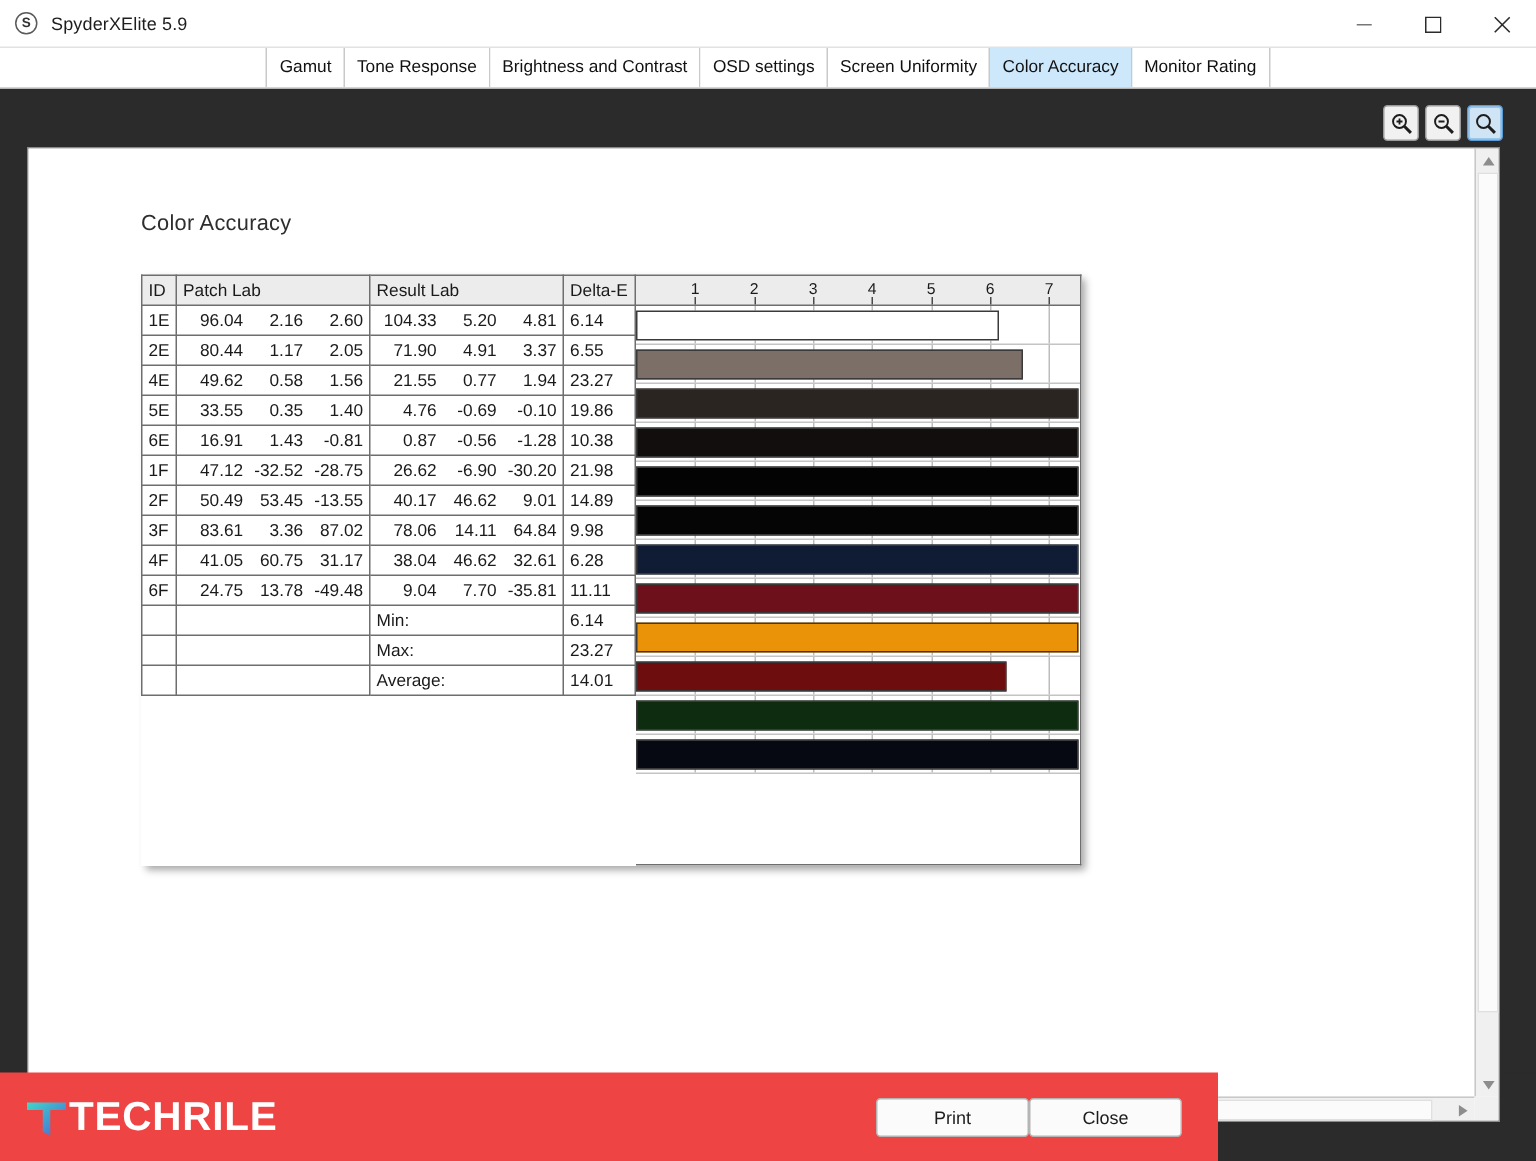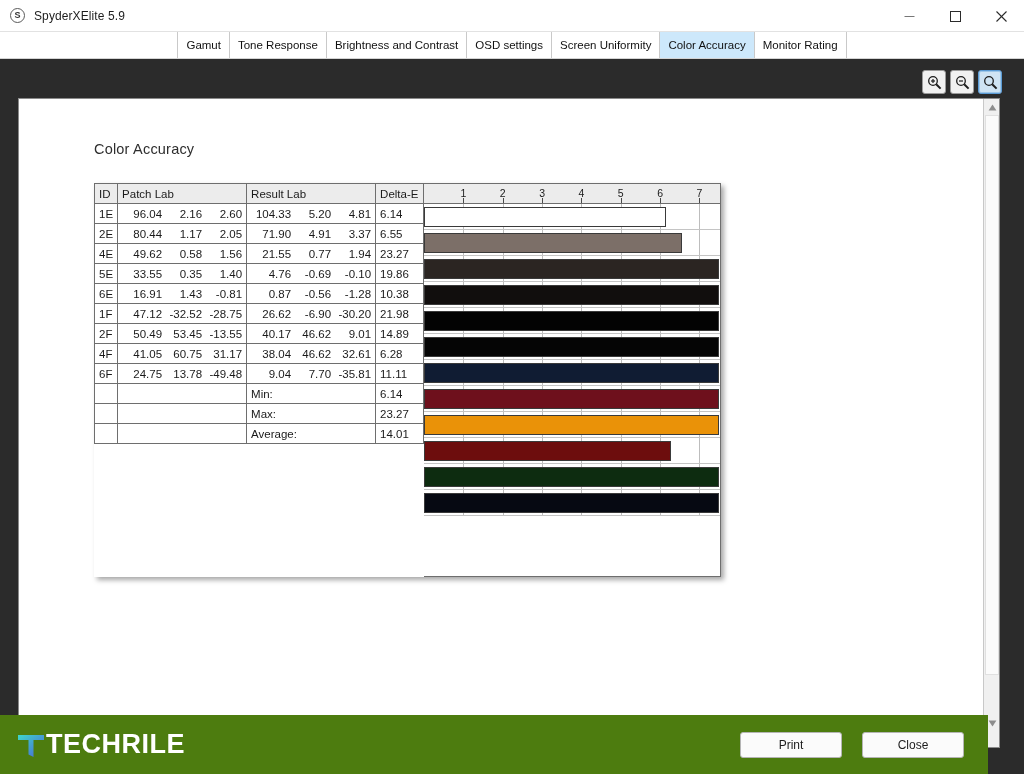--- a/index.html
+++ b/index.html
@@ -159,30 +159,30 @@
     position: absolute; top: 1px; left: 16px; width: 920px; height: 14px;
     background: #fbfbfb; border: 1px solid #e0e0e0;
   }
   #corner {
     position: absolute; right: 0; bottom: 0; width: 16px; height: 16px;
     background: #f0f0f0;
   }
 
   
   #footer {
-    position: absolute; left: 0; bottom: 0; width: 988px; height: 59px;
-    background: #4d7c0f; display: flex; align-items: center;
+    position: absolute; left: 0; bottom: 0; width: 812px; height: 59px;
+    background: #ef4444; display: flex; align-items: center;
   }
   #wm { display: flex; align-items: center; margin-left: 14px; }
   #wm-text {
     color: #ffffff; font-size: 27px; font-weight: bold;
     letter-spacing: .5px; margin-left: -2px;
   }
   #footer-buttons {
-    position: absolute; right: 24px; display: flex; gap: 20px;
+    position: absolute; right: 24px; display: flex; 
   }
   .fbtn {
     width: 102px; height: 26px; background: #fbfbfb;
     border: 1px solid #b5b5b5; border-radius: 3px;
     font-size: 12px; color: #1d1d1d; font-family: "Liberation Sans", sans-serif;
     display: flex; align-items: center; justify-content: center;
   }
 </style>
 </head>
 <body>
@@ -299,20 +299,26 @@
                 <td class="c-id">1F</td>
                 <td class="c-lab"><span>47.12</span><span>-32.52</span><span>-28.75</span></td>
                 <td class="c-res"><span>26.62</span><span>-6.90</span><span>-30.20</span></td>
                 <td class="c-de">21.98</td>
               </tr>
               <tr>
                 <td class="c-id">2F</td>
                 <td class="c-lab"><span>50.49</span><span>53.45</span><span>-13.55</span></td>
                 <td class="c-res"><span>40.17</span><span>46.62</span><span>9.01</span></td>
                 <td class="c-de">14.89</td>
+              </tr>
+              <tr>
+                <td class="c-id">3F</td>
+                <td class="c-lab"><span>83.61</span><span>3.36</span><span>87.02</span></td>
+                <td class="c-res"><span>78.06</span><span>14.11</span><span>64.84</span></td>
+                <td class="c-de">9.98</td>
               </tr>
               <tr>
                 <td class="c-id">4F</td>
                 <td class="c-lab"><span>41.05</span><span>60.75</span><span>31.17</span></td>
                 <td class="c-res"><span>38.04</span><span>46.62</span><span>32.61</span></td>
                 <td class="c-de">6.28</td>
               </tr>
               <tr>
                 <td class="c-id">6F</td>
                 <td class="c-lab"><span>24.75</span><span>13.78</span><span>-49.48</span></td>

